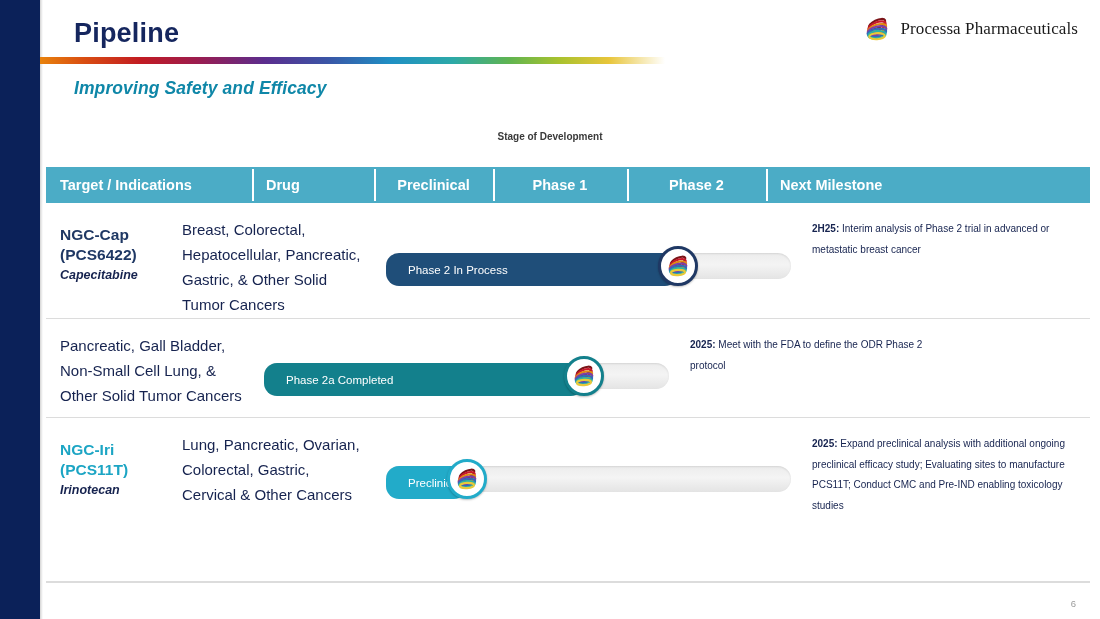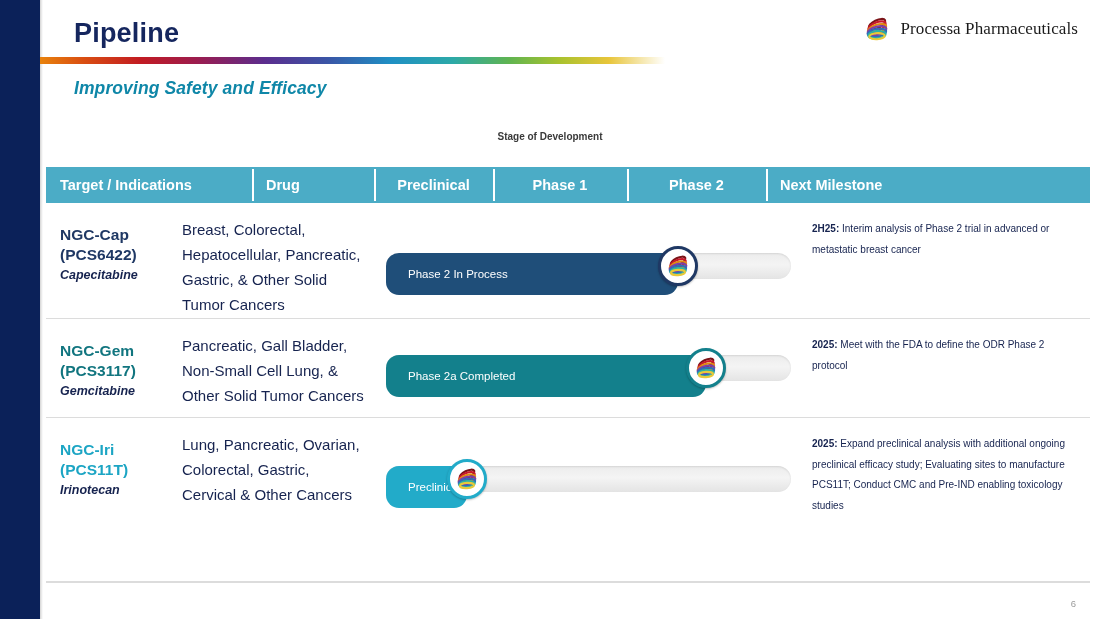--- a/index.html
+++ b/index.html
@@ -61,21 +61,21 @@
   .drug-generic{font-size:12.5px;font-weight:bold;font-style:italic;color:#16234F;
     margin-top:3px;}
   .ind{font-size:15px;color:#16234F;line-height:25px;}
   .ms{font-size:10px;color:#16234F;line-height:20.5px;}
   .ms b{font-weight:bold;}
 
   
   .track{position:absolute;height:26px;border-radius:13px;
     background:linear-gradient(to bottom,#ECECEC,#F4F4F4 45%,#E4E4E4);
     box-shadow:inset 0 1px 2px rgba(0,0,0,.10);}
-  .fill{position:absolute;left:0;top:0;height:42px;border-radius:13px;
+  .fill{position:absolute;left:0;top:0;height:33px;border-radius:13px;
     display:flex;align-items:center;}
   .fill-label{color:#fff;font-size:11.5px;padding-left:22px;white-space:nowrap;}
   .marker{position:absolute;width:40px;height:40px;border-radius:50%;
     background:#fff;box-sizing:border-box;display:flex;align-items:center;
     justify-content:center;box-shadow:0 1px 2px rgba(0,0,0,.25);}
 
   
   .swirl{display:block;}
 
   
@@ -151,30 +151,23 @@
                   </g>
                 </svg>
               </div>
             </div>
           </div>
           <div class="cell cell-ms">
             <div class="ms"><b>2H25:</b> Interim analysis of Phase 2 trial in advanced or metastatic breast cancer</div>
           </div>
         </div>
         <div class="row r1">
-          <div class="cell cell-drug">
-            <div class="drug-name" style="color: rgb(17, 117, 127);">
-              <div>NGC-Gem</div>
-              <div>(PCS3117)</div>
-            </div>
-            <div class="drug-generic">Gemcitabine</div>
-          </div>
           <div class="cell cell-ind ind">Pancreatic, Gall Bladder, Non-Small Cell Lung, &amp; Other Solid Tumor Cancers</div>
           <div class="cell cell-bar">
-            <div class="track" style="left: 12px; top: 36px; width: 405px;">
+            <div class="track" style="left: 12px; top: 44px; width: 405px;">
               <div class="fill" style="width: 79%; background: rgb(19, 128, 140);">
                 <span class="fill-label">Phase 2a Completed</span>
               </div>
               <div class="marker" style="left: 299.95px; top: -7px; border: 3px solid rgb(19, 128, 140);">
                 <svg class="swirl" width="26" height="26" viewBox="0 0 100 100">
                   <g fill="none" stroke-width="8" stroke-linecap="round">
                     <ellipse cx="50" cy="32" rx="31" ry="13" stroke="#7B1418" transform="rotate(-26 50 32)"></ellipse>
                     <ellipse cx="50" cy="41" rx="32" ry="14" stroke="#C9182B" transform="rotate(-22 50 41)"></ellipse>
                     <ellipse cx="50" cy="49" rx="33" ry="14" stroke="#E08A12" transform="rotate(-18 50 49)"></ellipse>
                     <ellipse cx="50" cy="56" rx="33" ry="14" stroke="#7E3FA8" transform="rotate(-14 50 56)"></ellipse>

